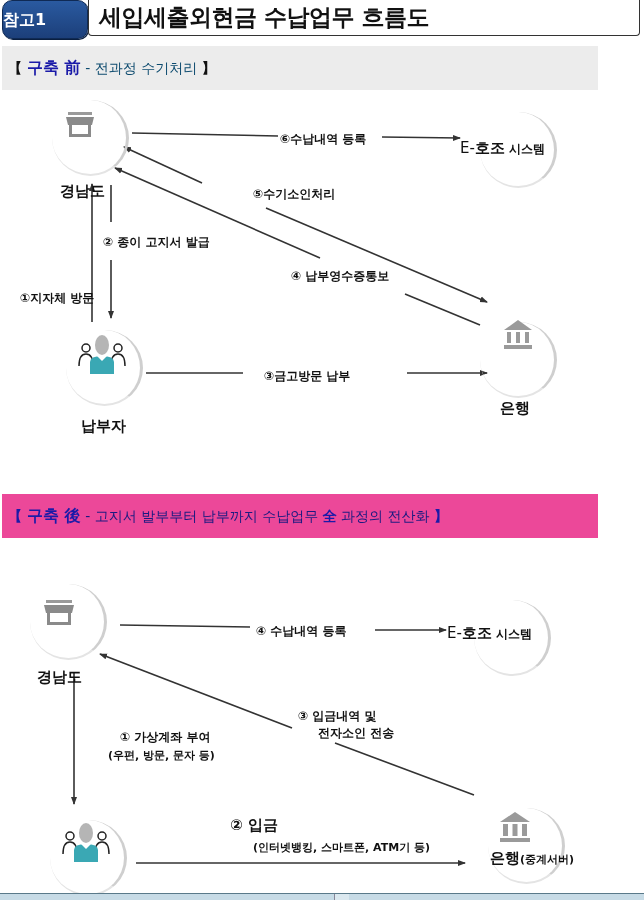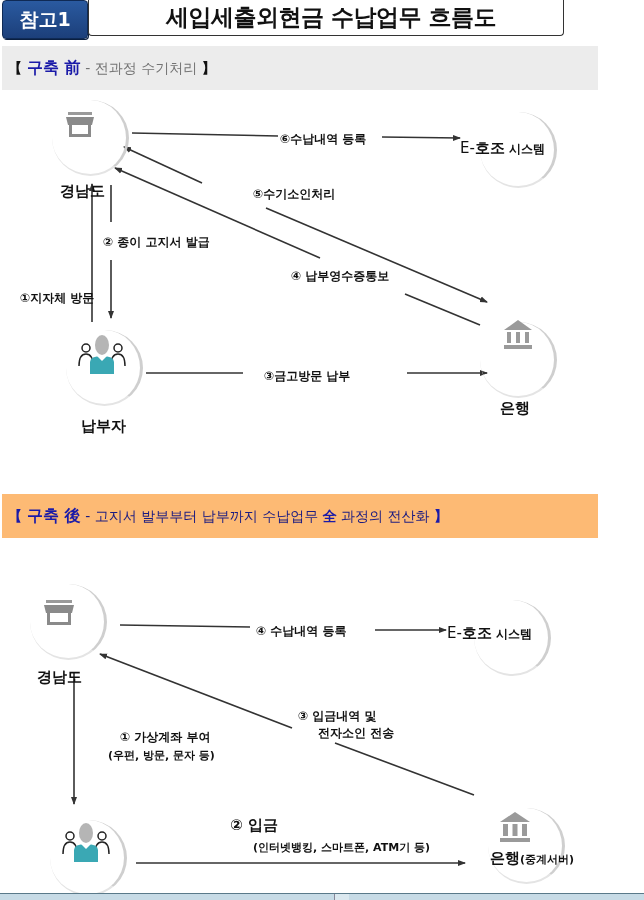--- a/index.html
+++ b/index.html
@@ -1,24 +1,24 @@
 <!DOCTYPE html>
 <html><head>
 <meta charset="utf-8">
 <style>
   html,body{margin:0;padding:0;background:#ffffff;}
   body{width:644px;height:900px;position:relative;overflow:hidden;font-family:"DejaVu Sans",sans-serif;color:#111;}
   .abs{position:absolute;}
-  .badge{left:2px;top:0;width:84px;height:37px;background:linear-gradient(#2a5aa0,#1c3f7a);border:1px solid #0f2a55;color:#fff;font-weight:bold;font-size:19px;line-height:37px;text-align:center;border-radius:4px;box-shadow:1px 1px 0 #0a1f40;}
-  .titlebox{left:88px;top:0;width:476px;height:36px;border:1px solid #333;border-top:none;border-radius:0 0 4px 4px;background:#fff;font-weight:bold;font-size:23px;line-height:34px;padding-left:10px;box-sizing:border-box;letter-spacing:-0.5px;text-align:center;}
+  .badge{left:2px;top:0;width:84px;height:37px;background:linear-gradient(#2a5aa0,#1c3f7a);border:1px solid #0f2a55;color:#fff;font-weight:bold;font-size:16px;line-height:37px;text-align:left;border-radius:10px;box-shadow:1px 1px 0 #0a1f40;}
+  .titlebox{left:88px;top:0;width:552px;height:36px;border:1px solid #333;border-top:none;border-radius:0 0 4px 4px;background:#fff;font-weight:bold;font-size:23px;line-height:34px;padding-left:10px;box-sizing:border-box;letter-spacing:-0.5px;}
   .sec1{left:2px;top:46px;width:596px;height:44px;background:#ececec;}
-  .sec2{left:2px;top:494px;width:596px;height:44px;background:#fdba74;}
+  .sec2{left:2px;top:494px;width:596px;height:44px;background:#ec4899;}
   .sechead{font-size:14px;line-height:44px;padding-left:6px;white-space:nowrap;font-weight:bold;}
   .sechead .key{color:#1a1aa8;font-size:16px;}
-  .sechead .desc{font-weight:normal;color:#737373;}
+  .sechead .desc{font-weight:normal;color:#0c4a6e;}
   .sec2 .sechead .desc{color:#1a1a80;}
   .sec2 .sechead .key2{color:#1a1aa8;font-weight:bold;}
   .node{width:74px;height:74px;border-radius:50%;}
   .arcR{border-right:3px solid #cfcfcf;border-bottom:2px solid #e4e4e4;}
   .nodelabel{font-weight:bold;font-size:15px;white-space:nowrap;margin-top:36px;}
   .lbl{font-weight:bold;font-size:12px;white-space:nowrap;}
   .sub{font-weight:bold;font-size:11px;white-space:nowrap;margin-left:29px;}
   svg.lines{position:absolute;left:0;top:0;}
   .bottombar{left:0;top:893px;width:644px;height:7px;background:#c7dbe6;border-top:1px solid #5a7a8a;}
   .bottombar .tick{position:absolute;left:334px;top:0;width:14px;height:7px;border-left:1px solid #889;background:#dbe8ef;}

